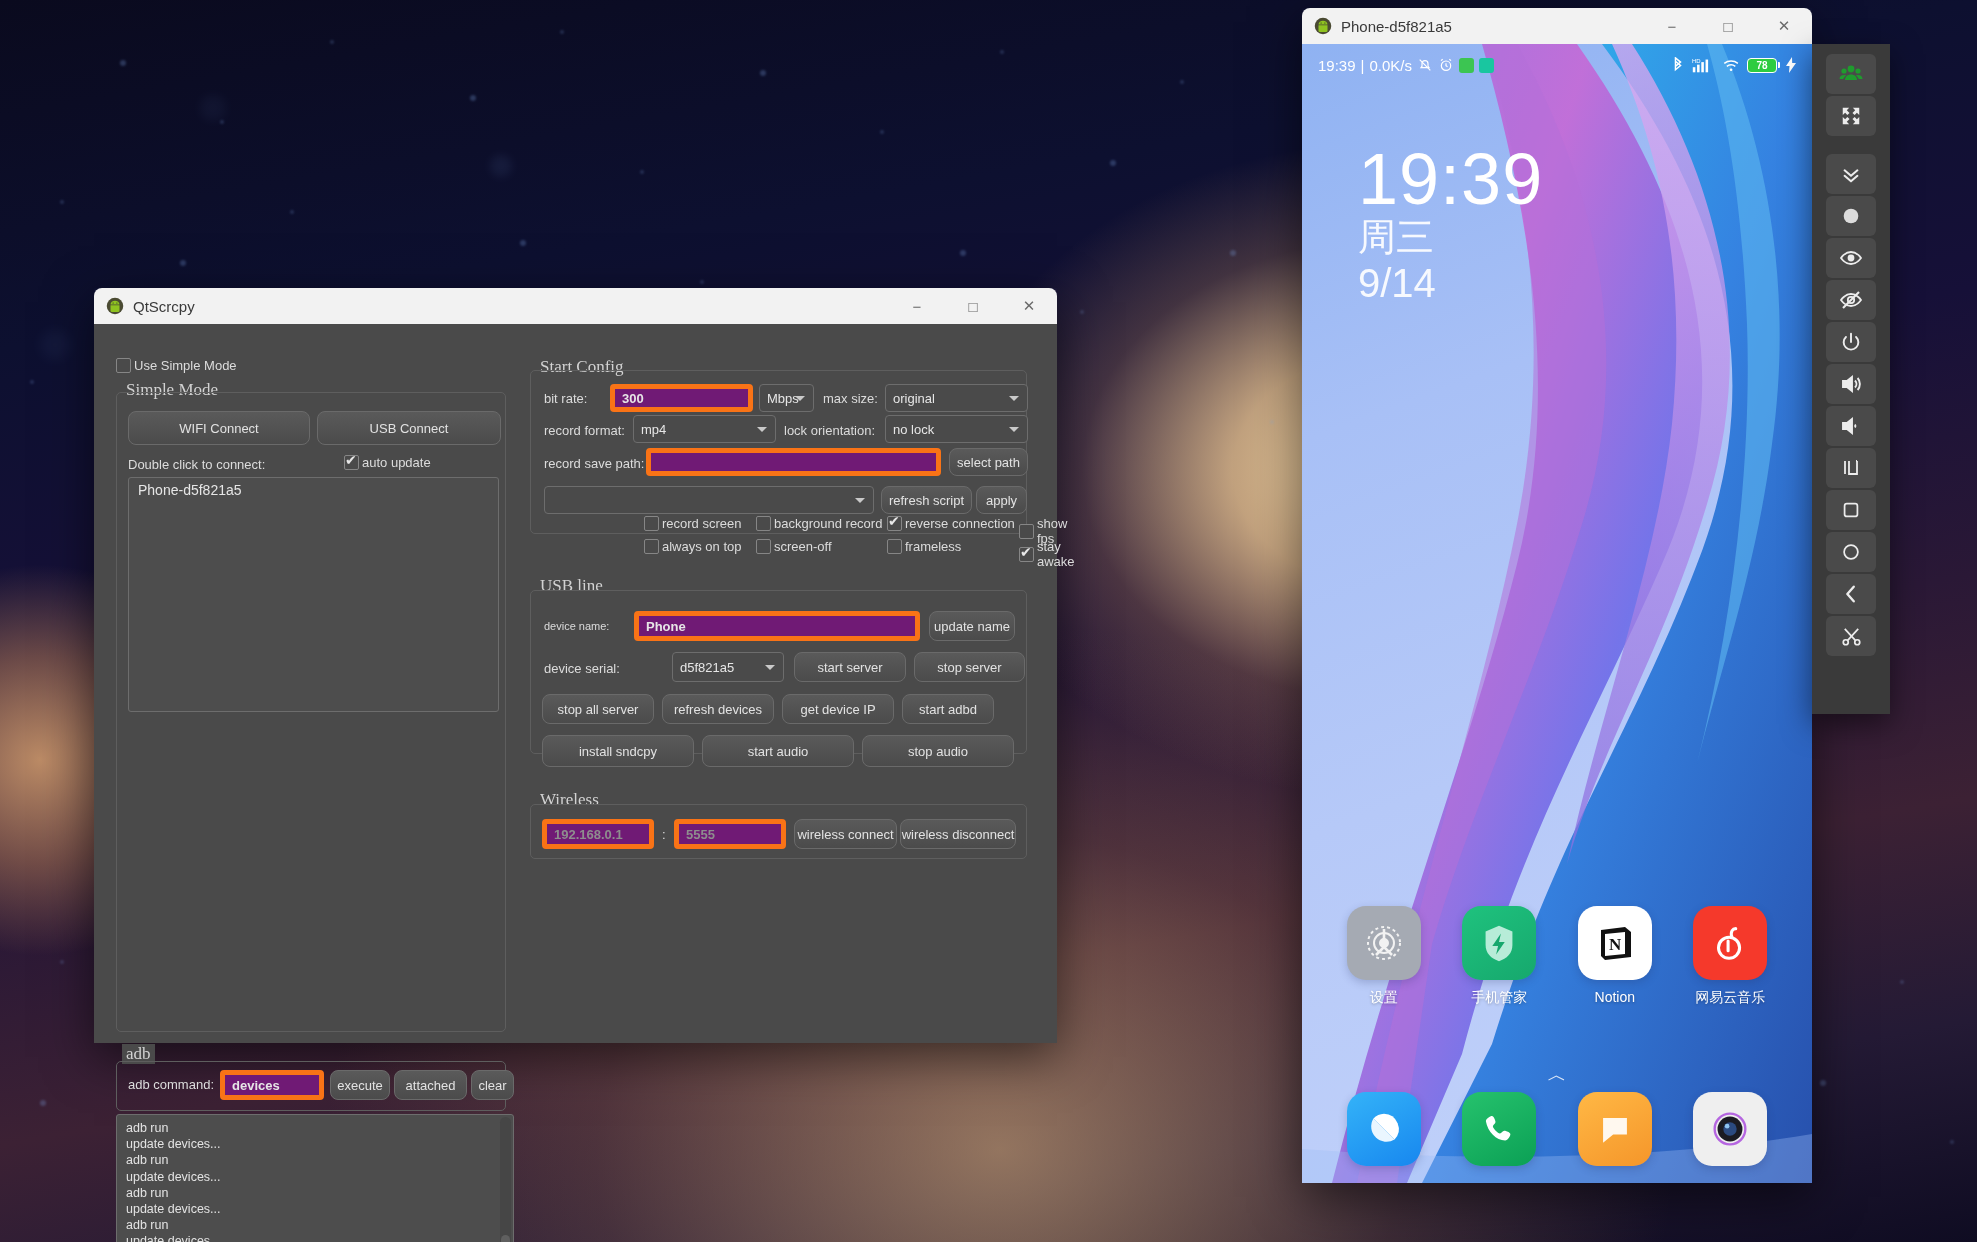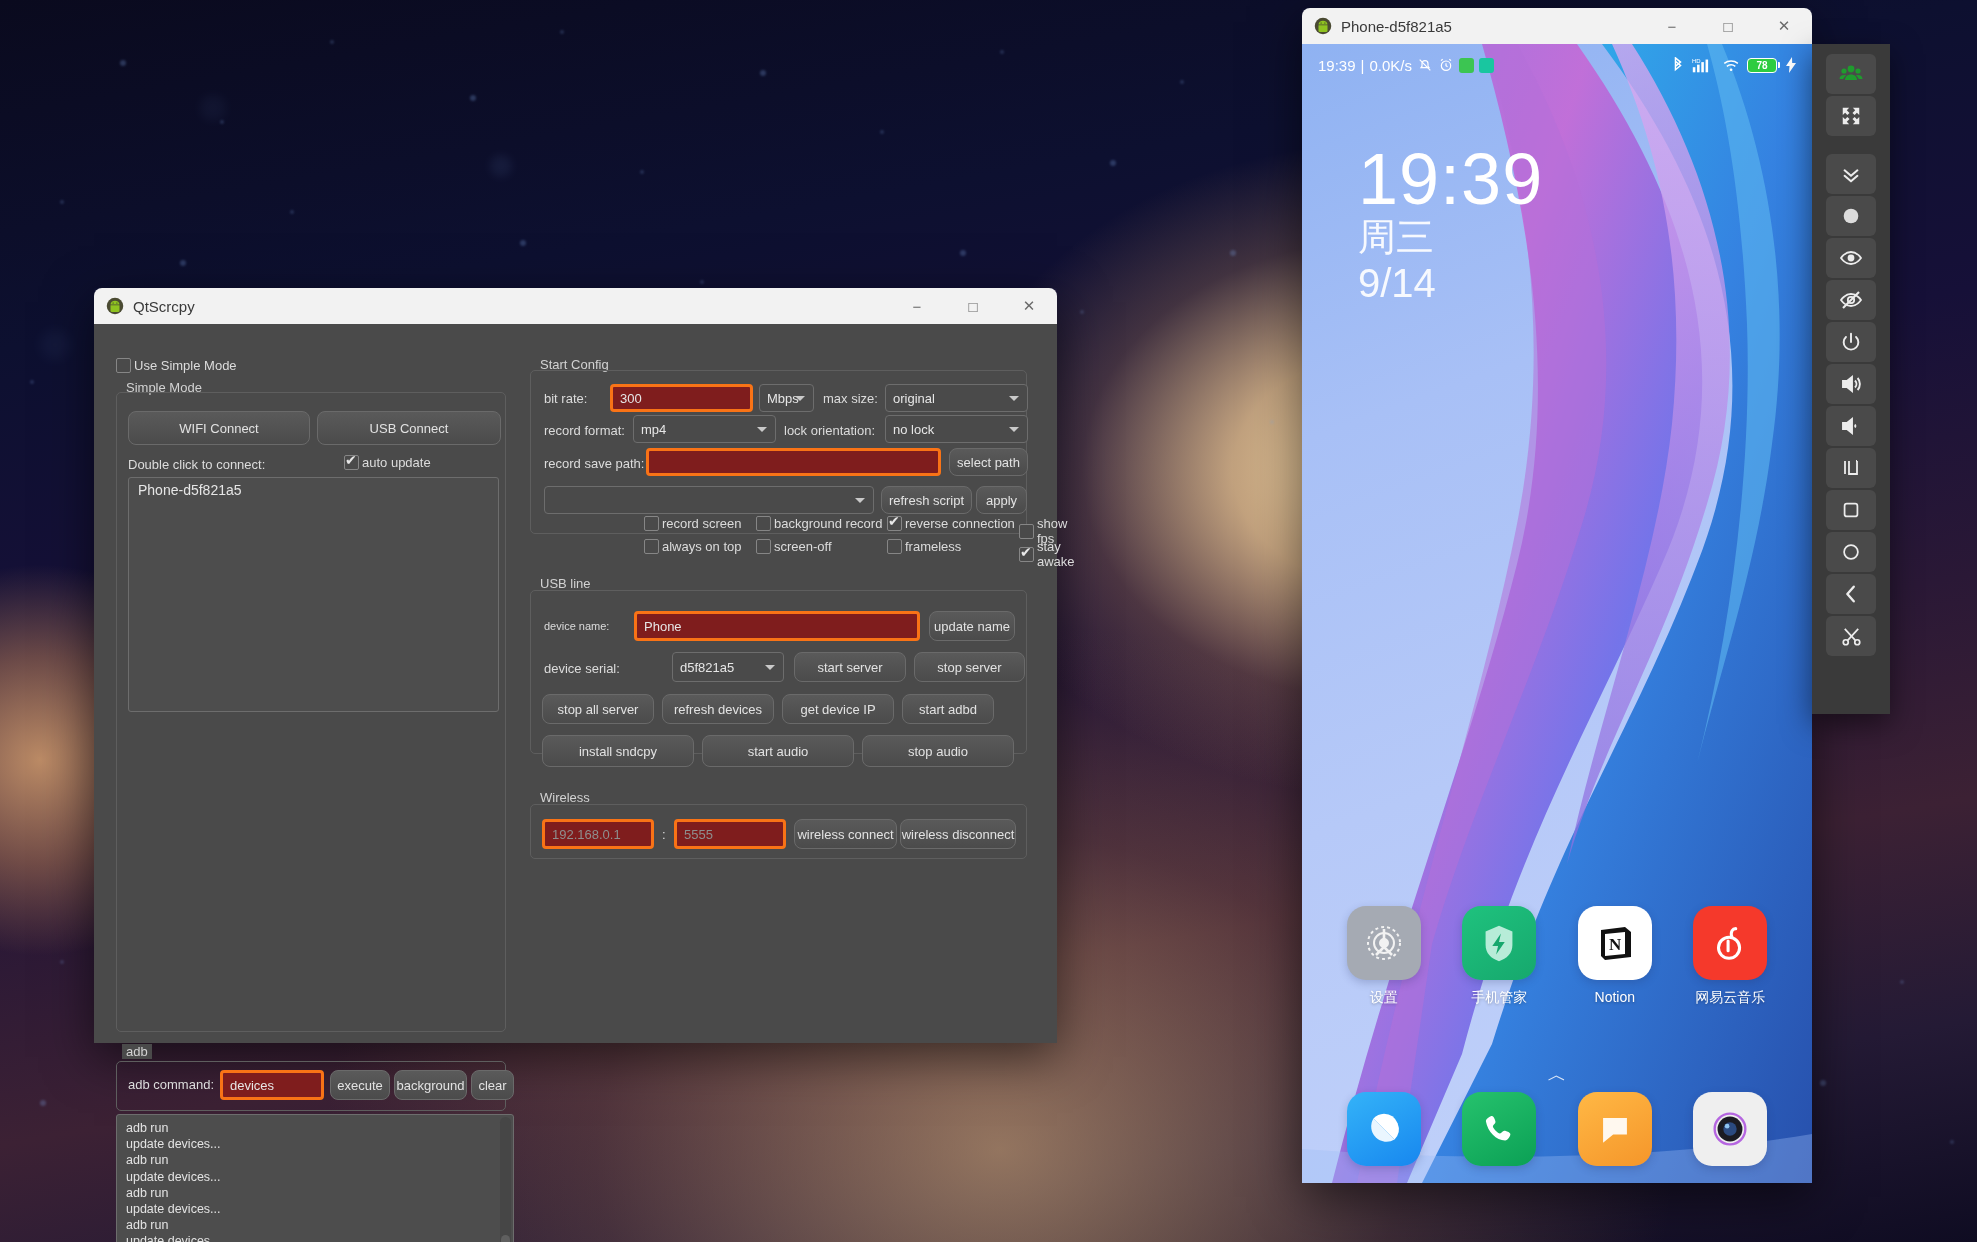--- a/index.html
+++ b/index.html
@@ -31,42 +31,43 @@
     color:#6a6a6a; font-size:15px;
   }
 
   
   #qtscrcpy { left:94px; top:288px; width:963px; height:755px; }
   .qt-body {
     background:#4a4a4a; width:100%; height:719px; position:relative;
     color:#dcdcdc; font-size:13px;
   }
   .gbox { position:absolute; border:1px solid #5e5e5e; border-radius:5px; }
-  .gbox-title { position:absolute; font-size:13px; color:#d2d2d2; background:#4a4a4a; padding:0 4px; }
+  .gbox-title { position:absolute; font-size:17px; color:#d2d2d2; background:#4a4a4a; padding:0 4px;font-family:Liberation Serif, serif; }
 
   .qcheck { display:inline-flex; align-items:center; gap:3px; font-size:13px; color:#dcdcdc; }
   .qcheck .box {
     width:15px; height:15px; border:1px solid #868686; background:#4a4a4a;
     border-radius:2px; position:relative; flex:none;
   }
   .qcheck.on .box::after {
     content:"✔"; position:absolute; left:0px; top:-4px; font-size:14px; color:#e8e8e8;
   }
 
   .btn {
     background:linear-gradient(180deg,#5a5a5a 0%,#4b4b4b 100%);
     border:1px solid #6a6a6a; border-radius:8px; color:#e2e2e2;
     font-size:13px; display:flex; align-items:center; justify-content:center;
     font-family:"Liberation Sans", sans-serif; cursor:pointer;
   }
 
   .field {
-    background:#7f1d1d; border:3px solid #f97316; border-radius:4px;
+    background:#701a75; border:5px solid #f97316; border-radius:4px;
     color:#e6e6e6; font-size:13px; padding:0 7px; display:flex; align-items:center;
     font-family:"Liberation Sans", sans-serif;
+    font-weight:bold;
   }
   .field.ph { color:#8e8e8e; }
 
   .combo {
     background:#4a4a4a; border:1px solid #6d6d6d; border-radius:4px;
     color:#e6e6e6; font-size:13px; padding:0 7px; display:flex; align-items:center;
     position:relative; cursor:pointer;
   }
   .combo .arrow {
     position:absolute; right:8px; top:50%; margin-top:-2px;
@@ -216,21 +217,21 @@
     <div class="listbox" style="position:absolute; left:34px; top:153px; width:371px; height:235px;">
       <div class="li" style="font-size:14px;">Phone-d5f821a5</div>
     </div>
 
     <div class="gbox-title" style="left:28px; top:720px;">adb</div>
 
     <div class="gbox" style="left:22px; top:737px; width:390px; height:50px;"></div>
     <div style="position:absolute; left:34px; top:753px; font-size:13px;">adb command:</div>
     <div class="field" style="position:absolute; left:126px; top:746px; width:104px; height:30px;">devices</div>
     <div class="btn" style="position:absolute; left:236px; top:746px; width:60px; height:30px;">execute</div>
-    <div class="btn" style="position:absolute; left:300px; top:746px; width:73px; height:30px;">background</div>
+    <div class="btn" style="position:absolute; left:300px; top:746px; width:73px; height:30px;">attached</div>
     <div class="btn" style="position:absolute; left:377px; top:746px; width:43px; height:30px;">clear</div>
 
     <div class="logbox" style="position:absolute; left:22px; top:790px; width:398px; height:232px;">
       <div class="lines" id="adb-log">adb run
 update devices...
 adb run
 update devices...
 adb run
 update devices...
 adb run

